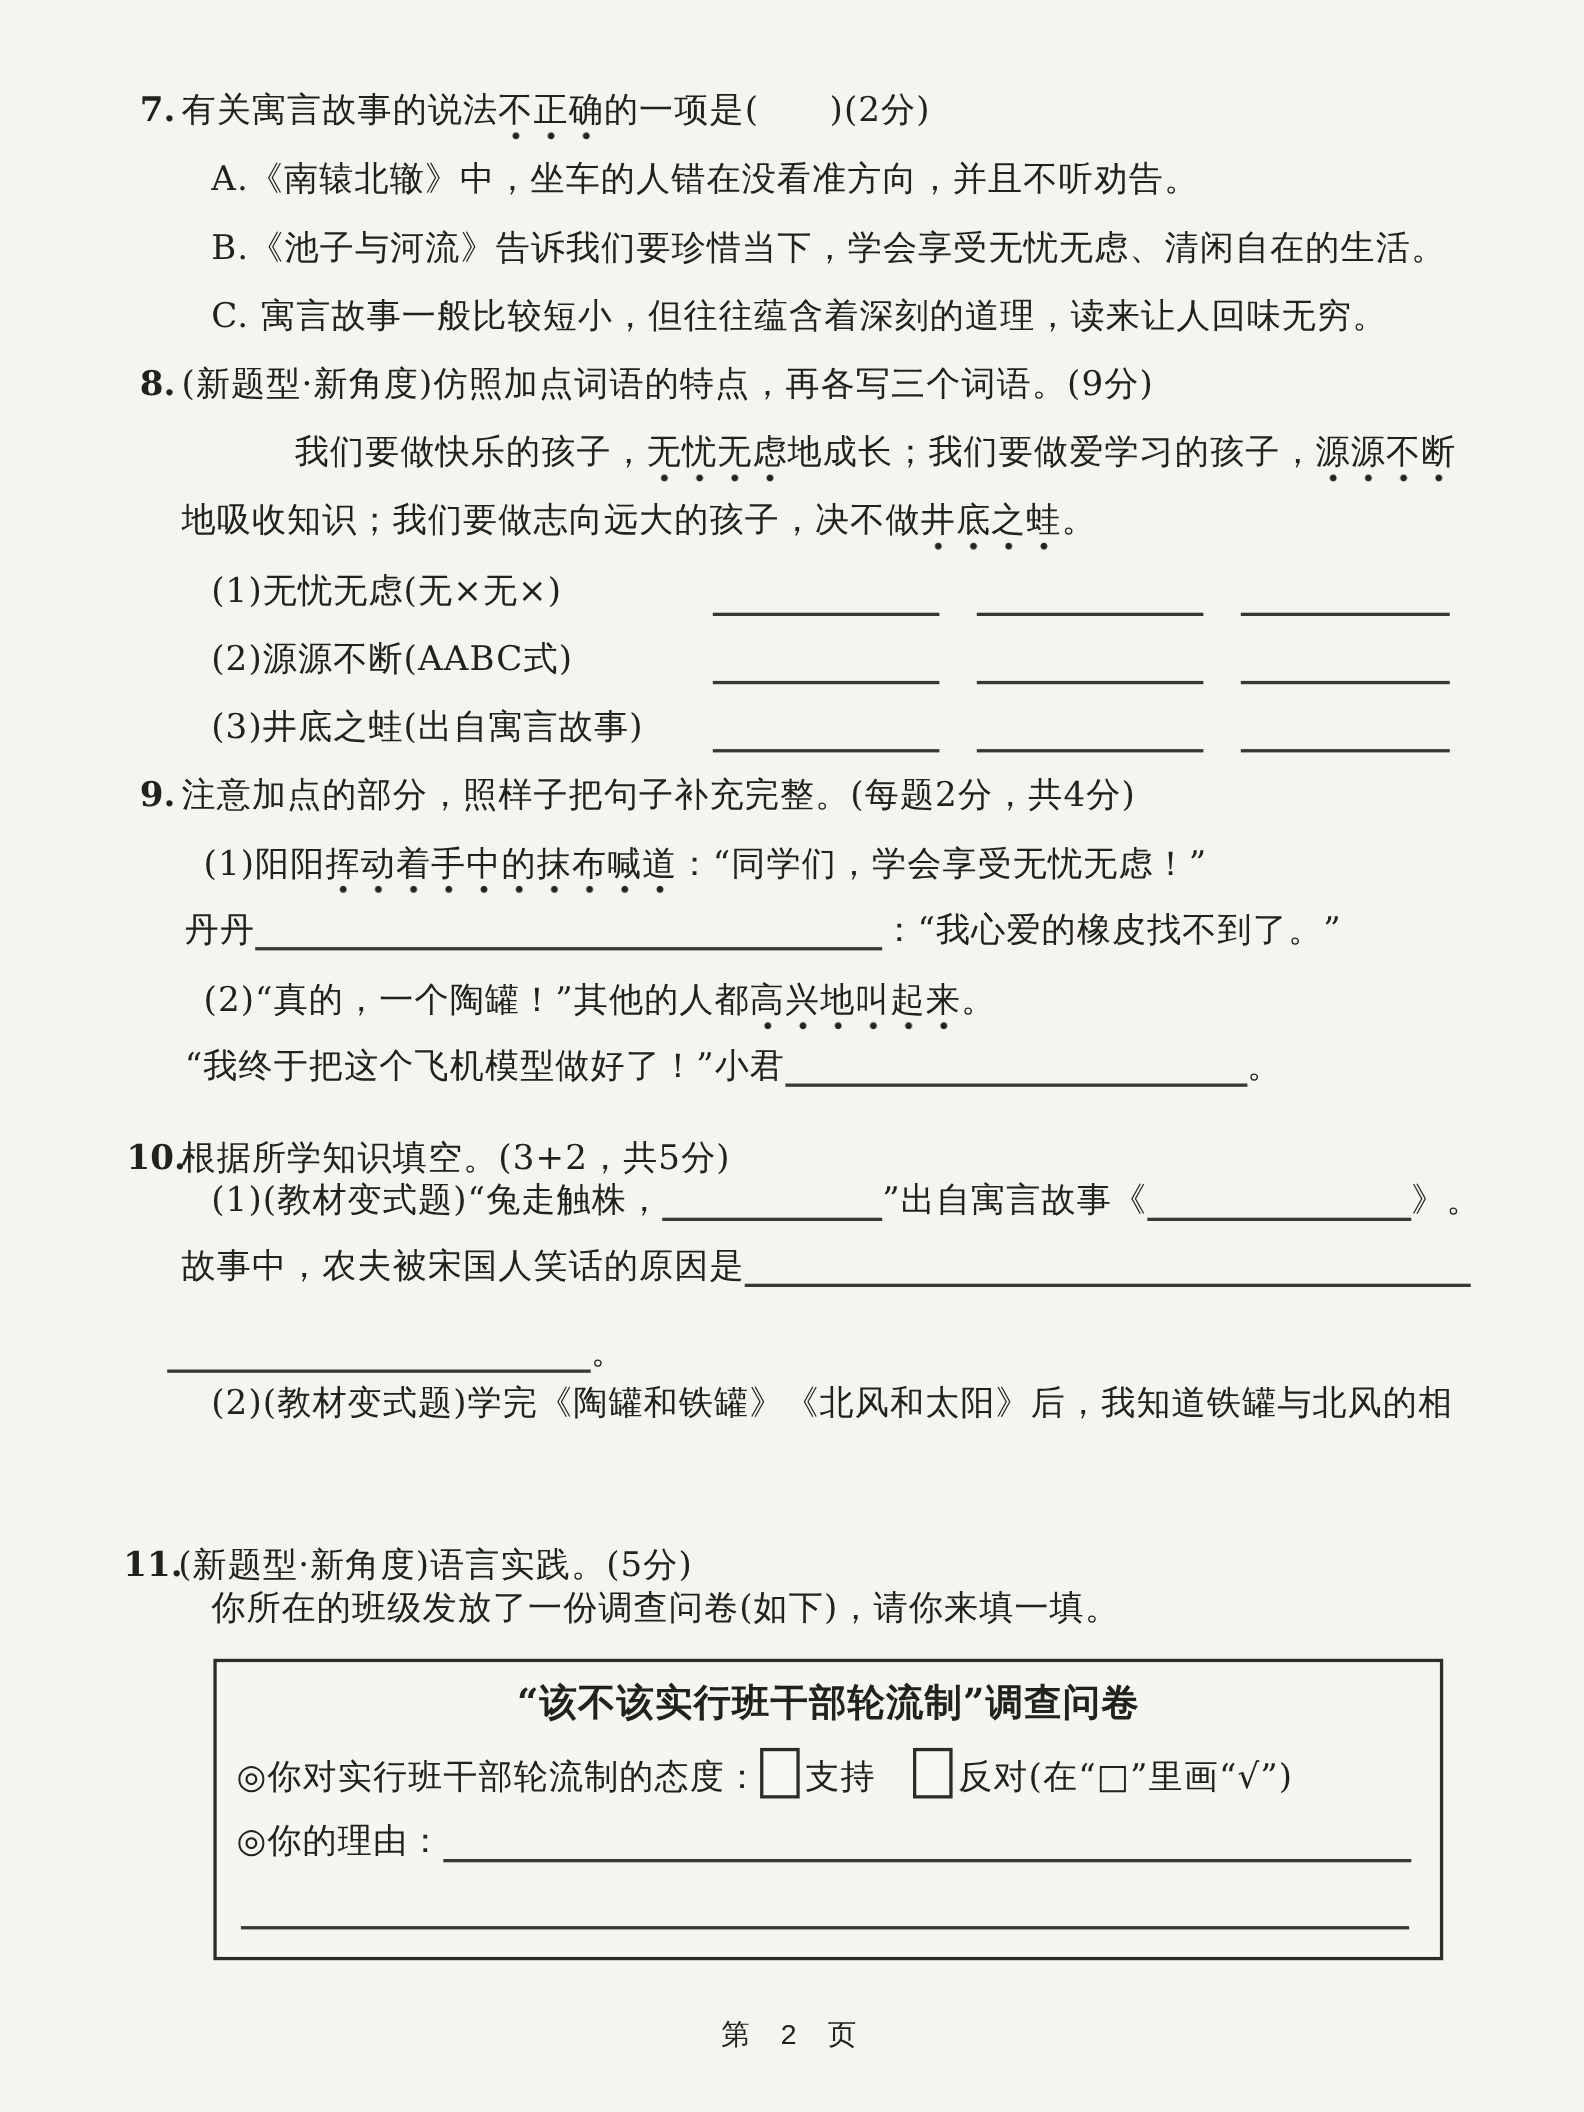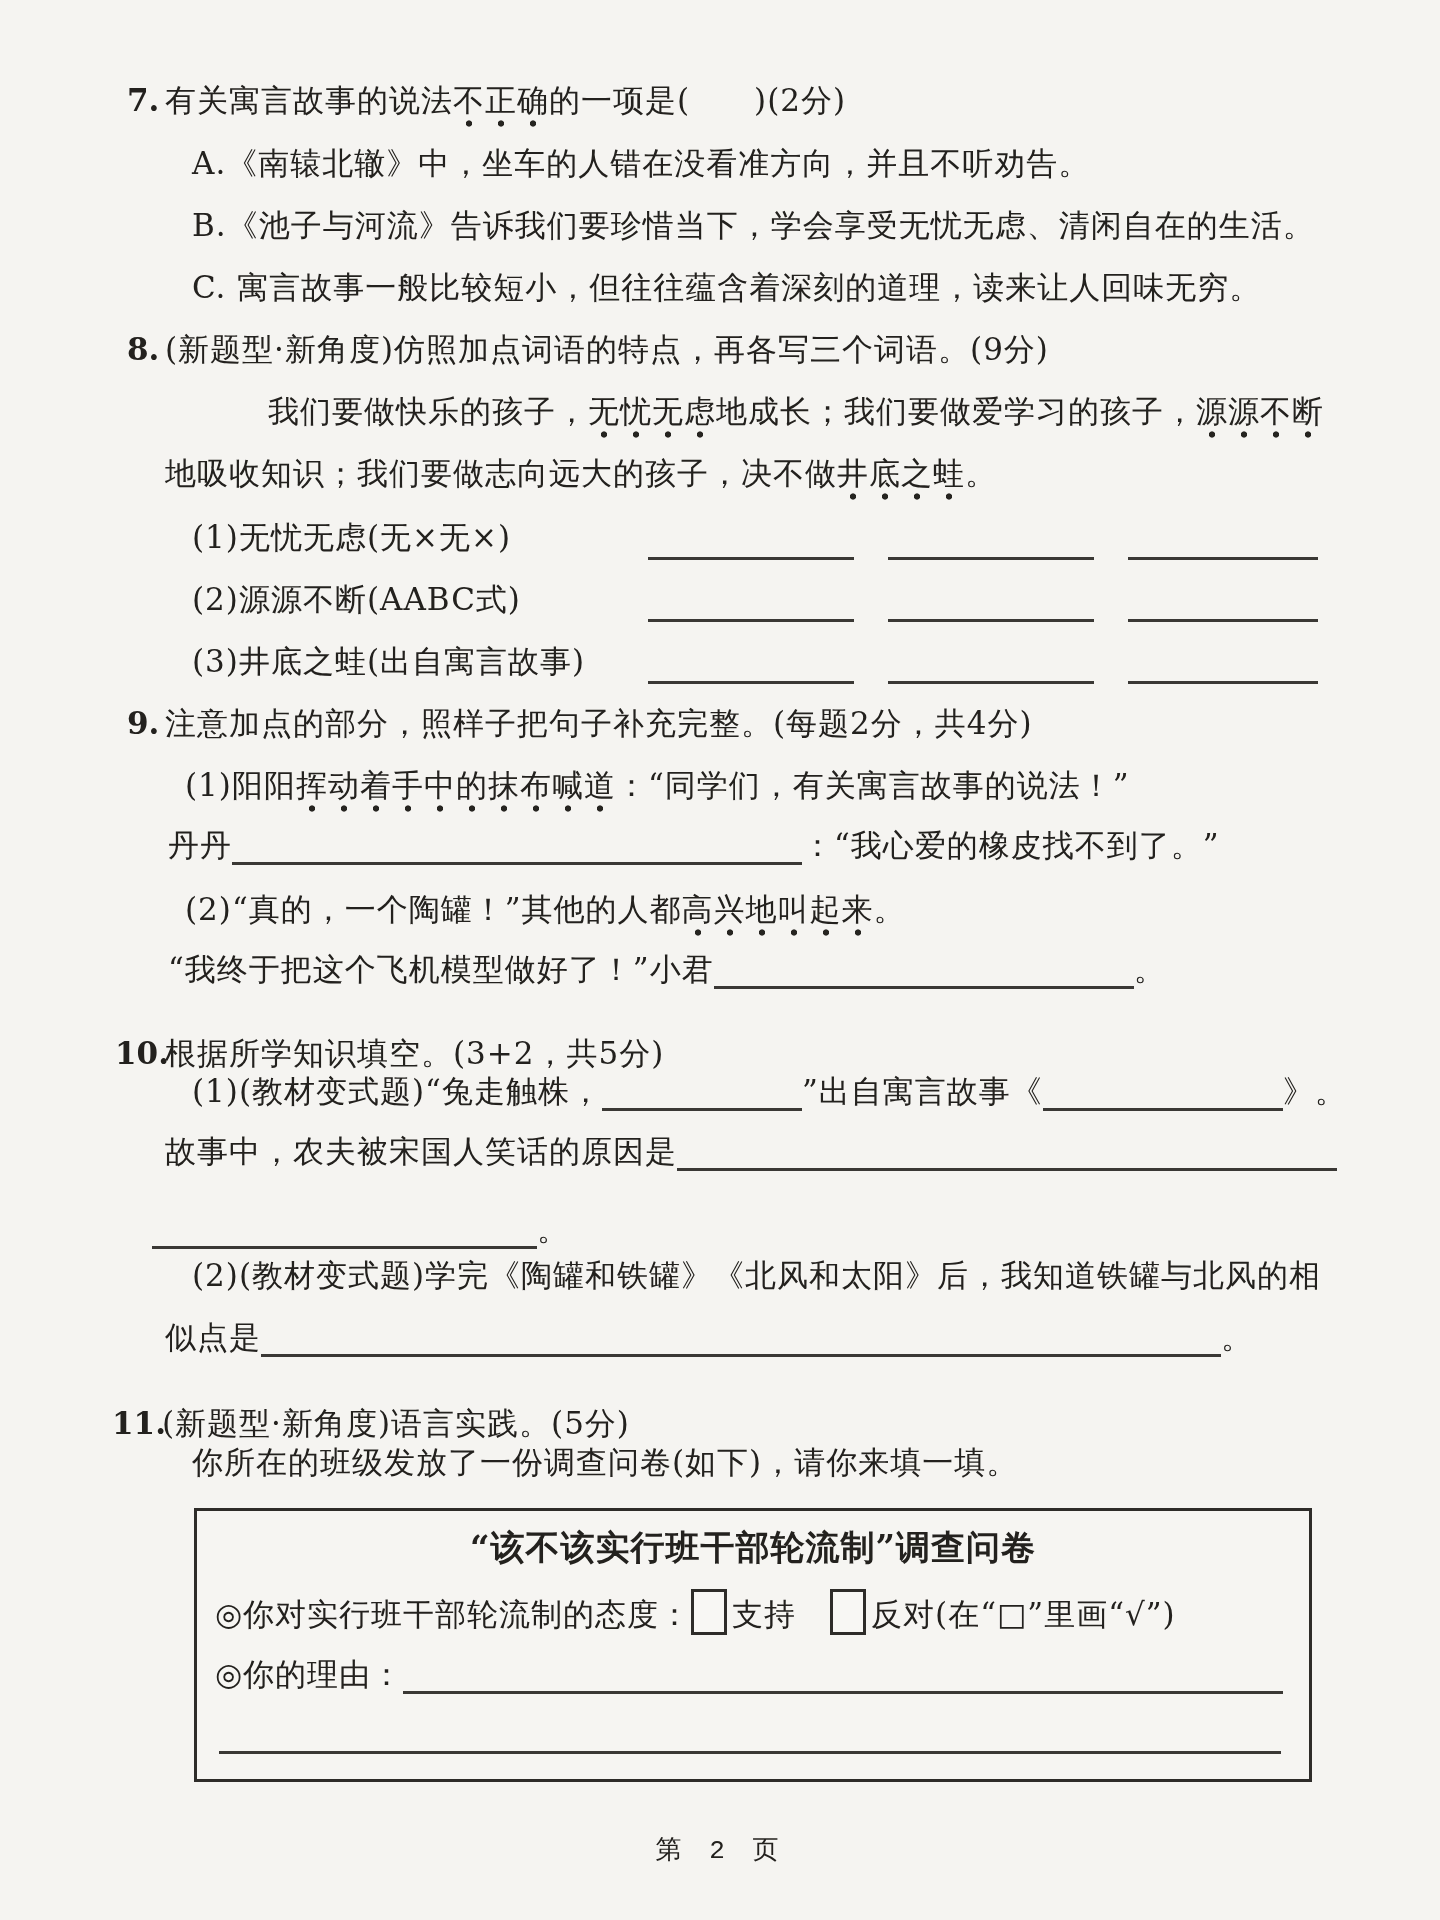--- a/index.html
+++ b/index.html
@@ -110,21 +110,21 @@
     <span class="lbl">(3)井底之蛙(出自寓言故事)</span>
     <span class="u" style="left:648px;width:206px"></span>
     <span class="u" style="left:888px;width:206px"></span>
     <span class="u" style="left:1128px;width:190px"></span>
   </div>
 
   <div class="line" style="top:701px;left:127px">
     <span class="qnum">9.</span><span>注意加点的部分，照样子把句子补充完整。(每题2分，共4分)</span>
   </div>
   <div class="line" style="top:763px;left:185px">
-    <span>(1)阳阳</span><span class="dots">挥动着手中的抹布喊道</span><span>：“同学们，有关寓言故事的说法！”</span>
+    <span>(1)阳阳</span><span class="dots">挥动着手中的抹布喊道</span><span>：“同学们，学会享受无忧无虑！”</span>
   </div>
   <div class="line" style="top:823px;left:168px">
     <span>丹丹</span><span class="bl" style="width:570px"></span><span>：“我心爱的橡皮找不到了。”</span>
   </div>
   <div class="line" style="top:887px;left:185px">
     <span>(2)“真的，一个陶罐！”其他的人都</span><span class="dots">高兴地叫起来</span><span>。</span>
   </div>
   <div class="line" style="top:947px;left:168px">
     <span>“我终于把这个飞机模型做好了！”小君</span><span class="bl" style="width:420px"></span><span>。</span>
   </div>
@@ -137,23 +137,20 @@
   </div>
   <div class="line" style="top:1129px;left:165px">
     <span>故事中，农夫被宋国人笑话的原因是</span><span class="bl" style="width:660px"></span>
   </div>
   <div class="line" style="top:1207px;left:152px">
     <span class="bl" style="width:385px"></span><span>。</span>
   </div>
   <div class="line" style="top:1253px;left:192px">
     <span>(2)(教材变式题)学完《陶罐和铁罐》《北风和太阳》后，我知道铁罐与北风的相</span>
   </div>
-  <div class="line" style="top:1315px;left:165px">
-    <span>似点是</span><span class="bl" style="width:960px"></span><span>。</span>
-  </div>
 
   <div class="line" style="top:1377px;left:112px">
     <span class="qnum wide">11.</span><span>(新题型·新角度)语言实践。(5分)</span>
   </div>
   <div class="line" style="top:1440px;left:192px">
     <span>你所在的班级发放了一份调查问卷(如下)，请你来填一填。</span>
   </div>
 
   <div class="survey">
     <div class="title">“该不该实行班干部轮流制”调查问卷</div>

